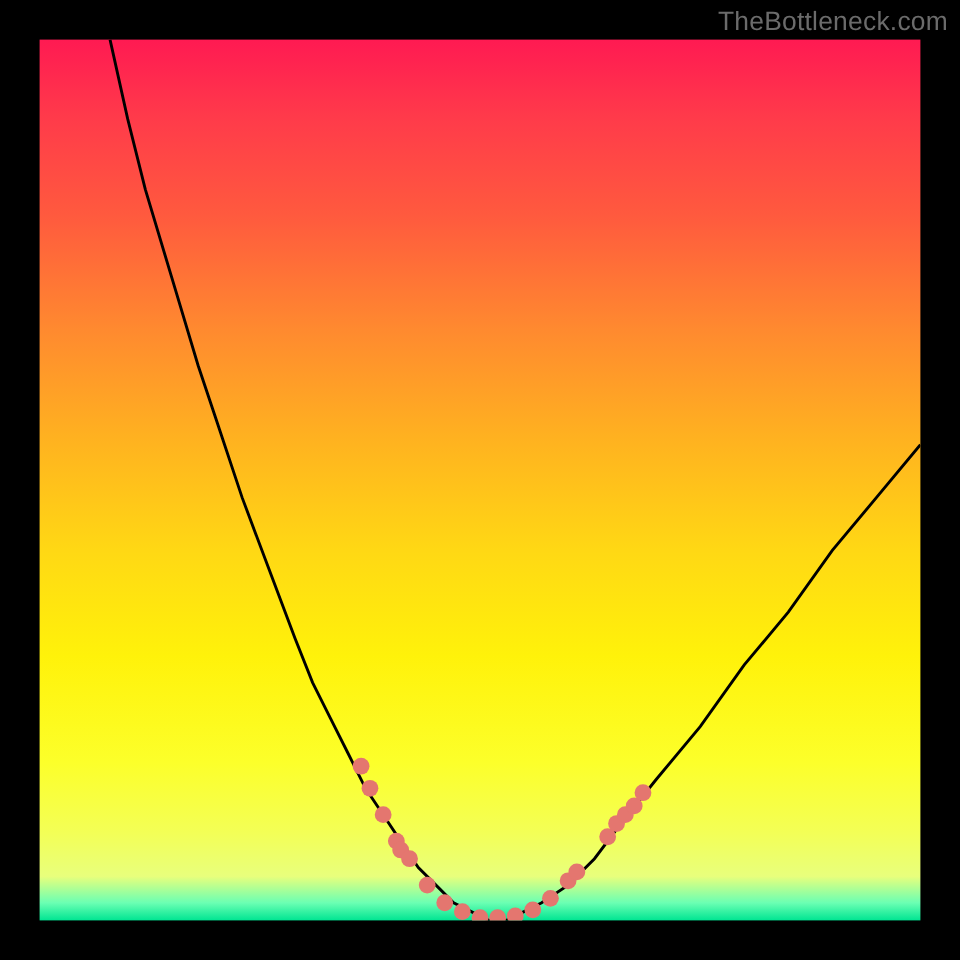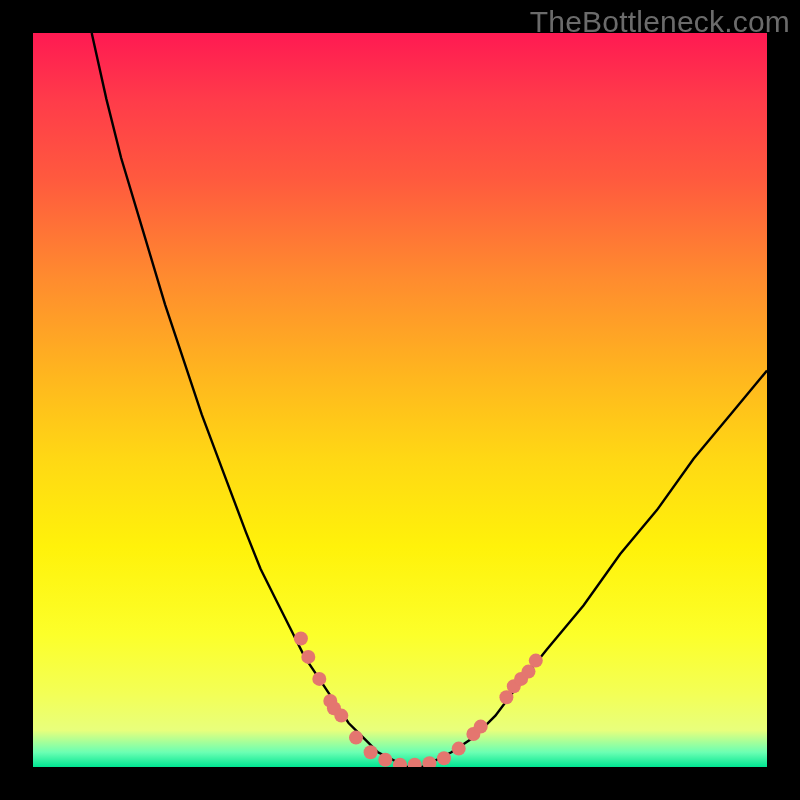--- a/index.html
+++ b/index.html
@@ -44,21 +44,21 @@
     top: 0;
     left: 0;
     width: 734px;
     height: 734px;
   }
   .watermark {
     position: absolute;
     top: 5px;
     right: 10px;
     color: #6b6b6b;
-    font-size: 30px;
+    font-size: 22px;
     font-weight: 400;
     letter-spacing: 0.2px;
   }
 </style>
 </head>
 <body>
 
 <div class="frame">
   <div class="plot">
     <svg class="curve" viewBox="0 0 734 734" preserveAspectRatio="none">

